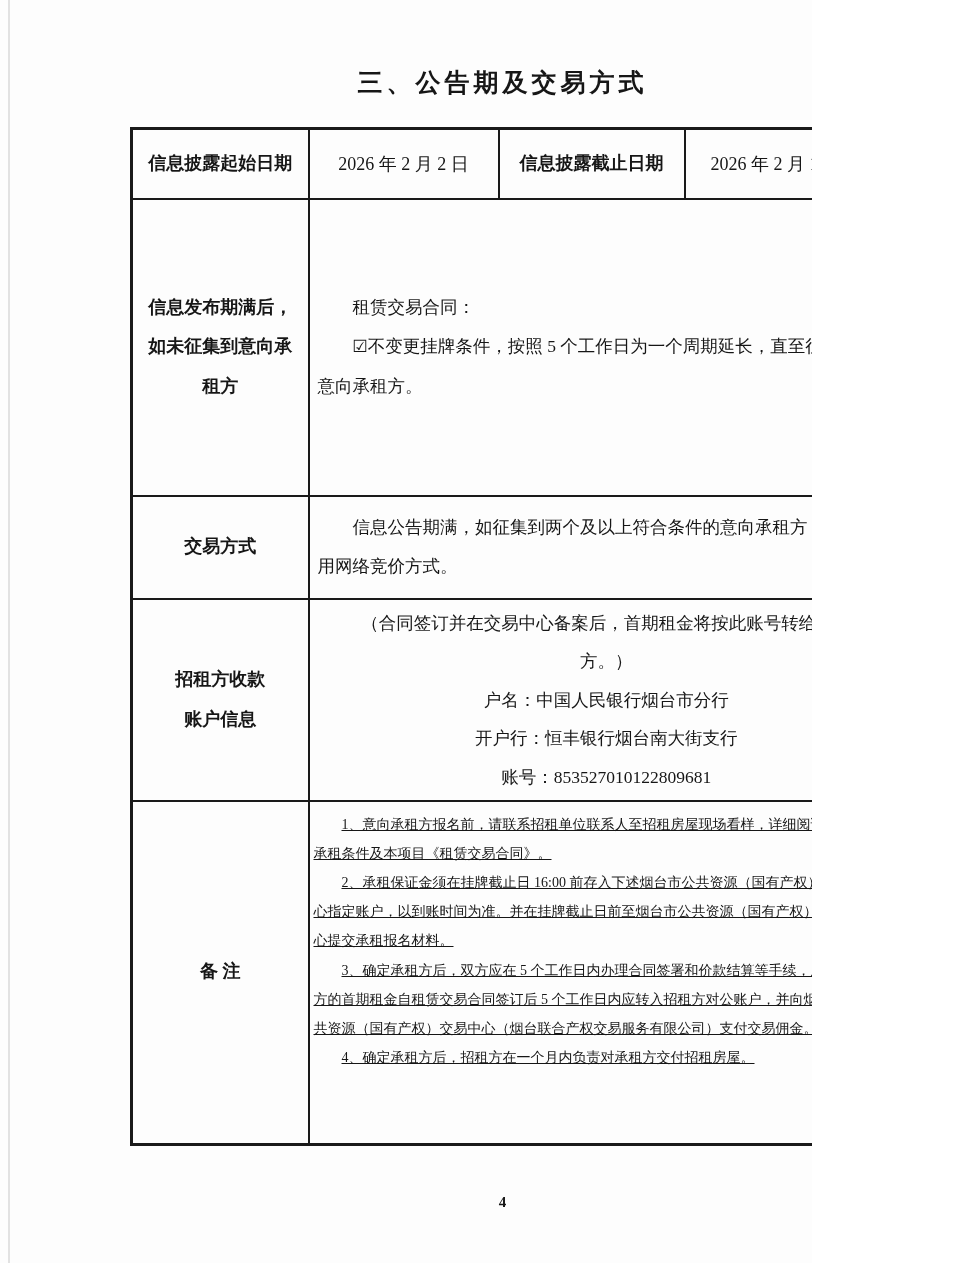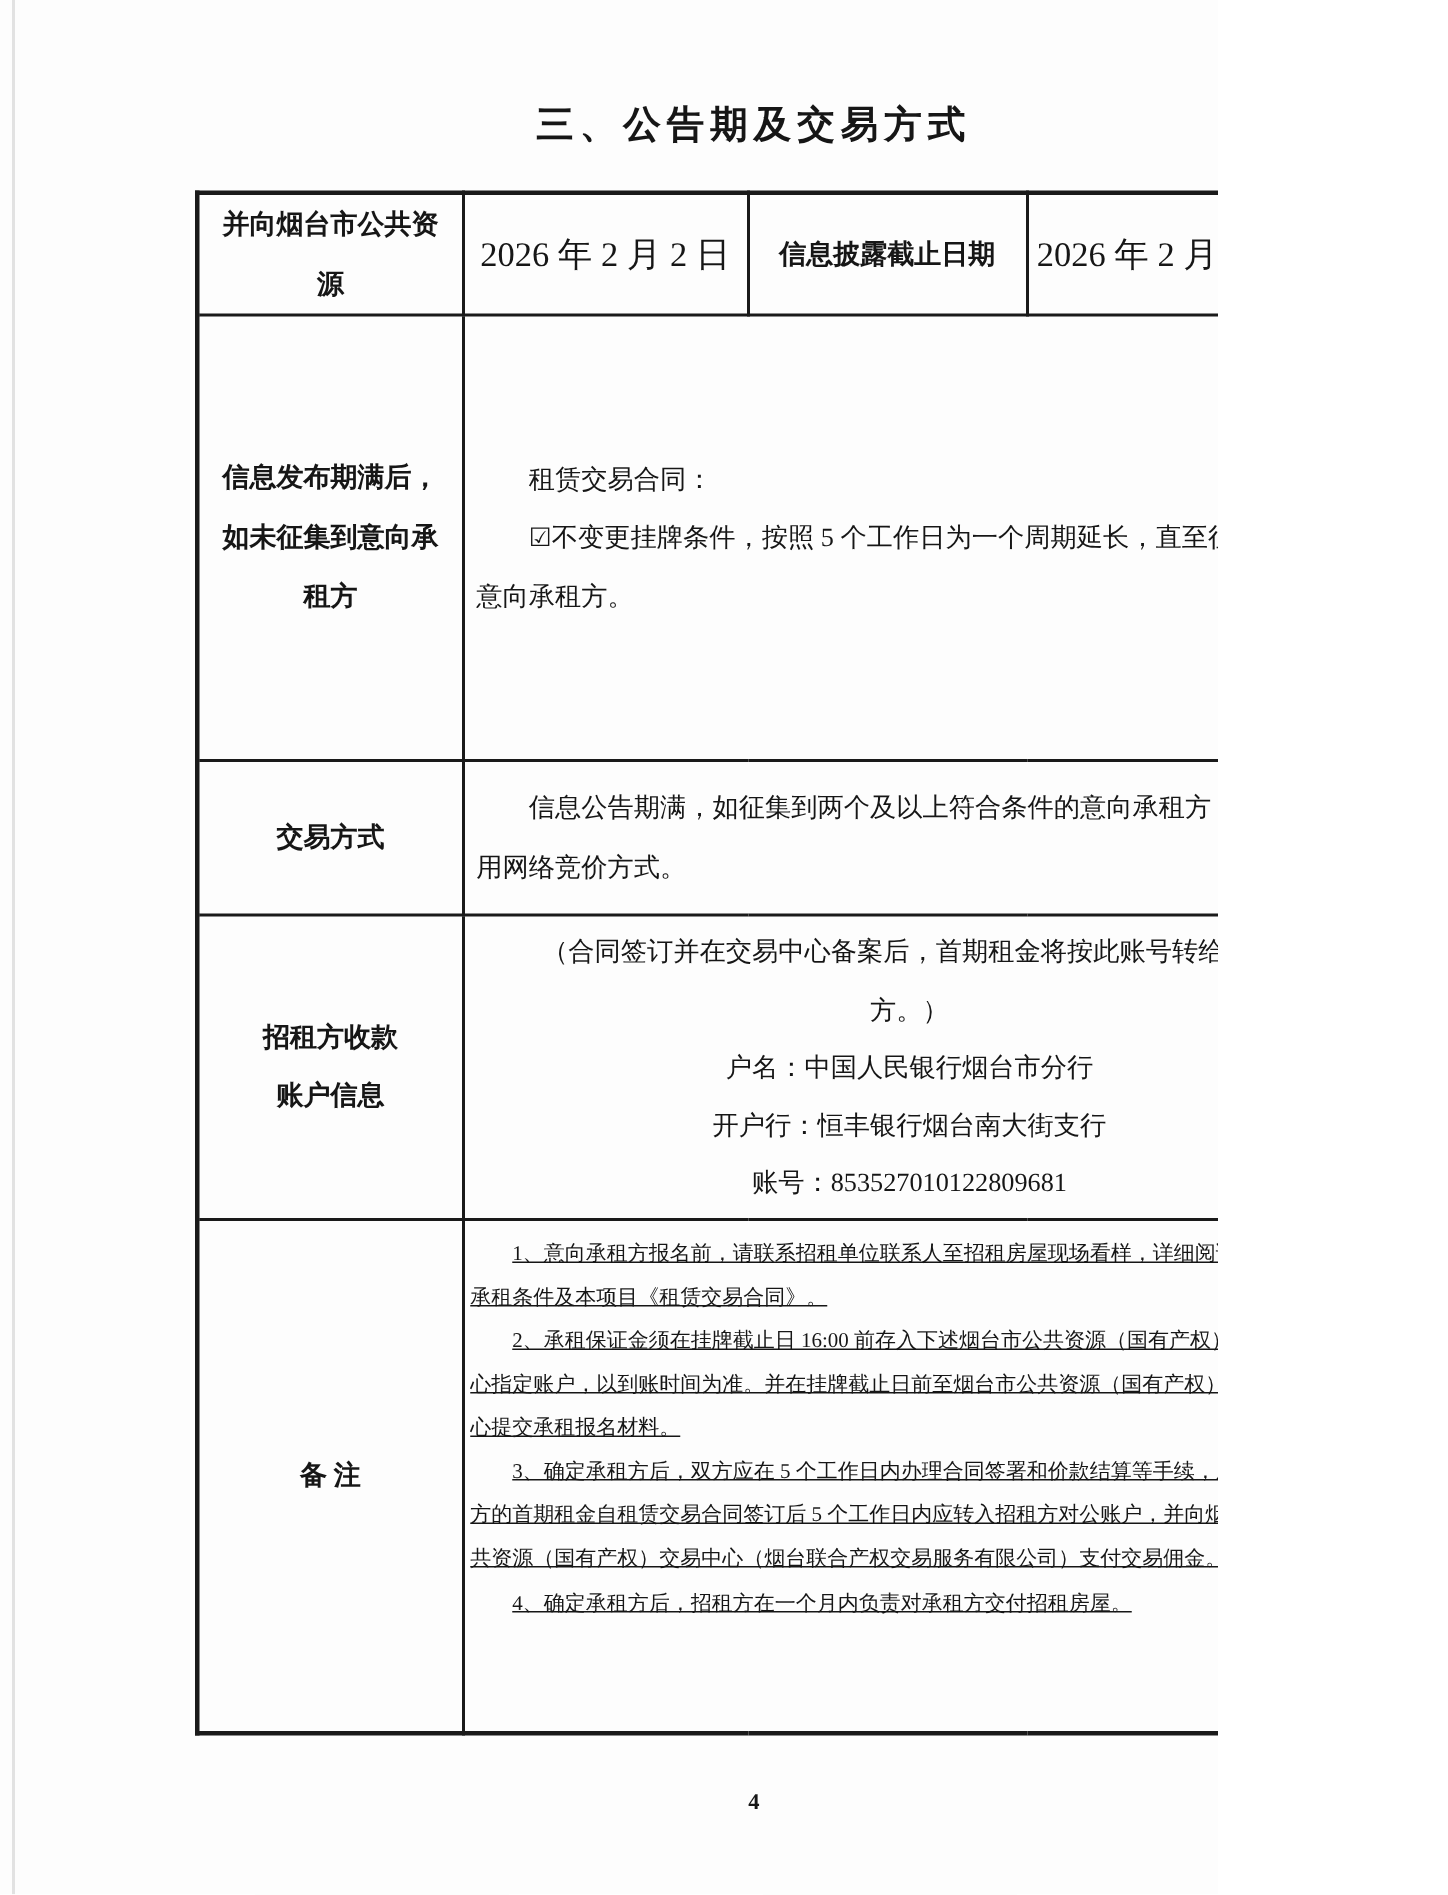--- a/index.html
+++ b/index.html
@@ -58,21 +58,21 @@
     text-align: center;
     vertical-align: middle;
     font-weight: bold;
     font-size: 18px;
     line-height: 2.2;
     padding: 0 9px;
   }
   td.value-center {
     text-align: center;
     vertical-align: middle;
-    font-size: 23px;
+    font-size: 18px;
   }
   td.content {
     vertical-align: middle;
     font-size: 17.5px;
     padding: 4px 8px 4px 8px;
   }
   td.content p {
     margin: 0;
     line-height: 2.25;
   }
@@ -122,21 +122,21 @@
 
   <table class="doc-table">
     <colgroup>
       <col style="width:177px">
       <col style="width:190px">
       <col style="width:186px">
       <col style="width:192px">
     </colgroup>
     <tbody>
       <tr class="r1">
-        <td class="label">并向烟台市公共资源</td>
+        <td class="label">信息披露起始日期</td>
         <td class="value-center">2026 年 2 月 2 日</td>
         <td class="label">信息披露截止日期</td>
         <td class="value-center">2026 年 2 月 13 日</td>
       </tr>
 
 
       <tr class="r3">
         <td class="label">信息发布期满后，如未征集到意向承租方</td>
         <td class="content" colspan="3">
           <p class="indent2">租赁交易合同：</p>

